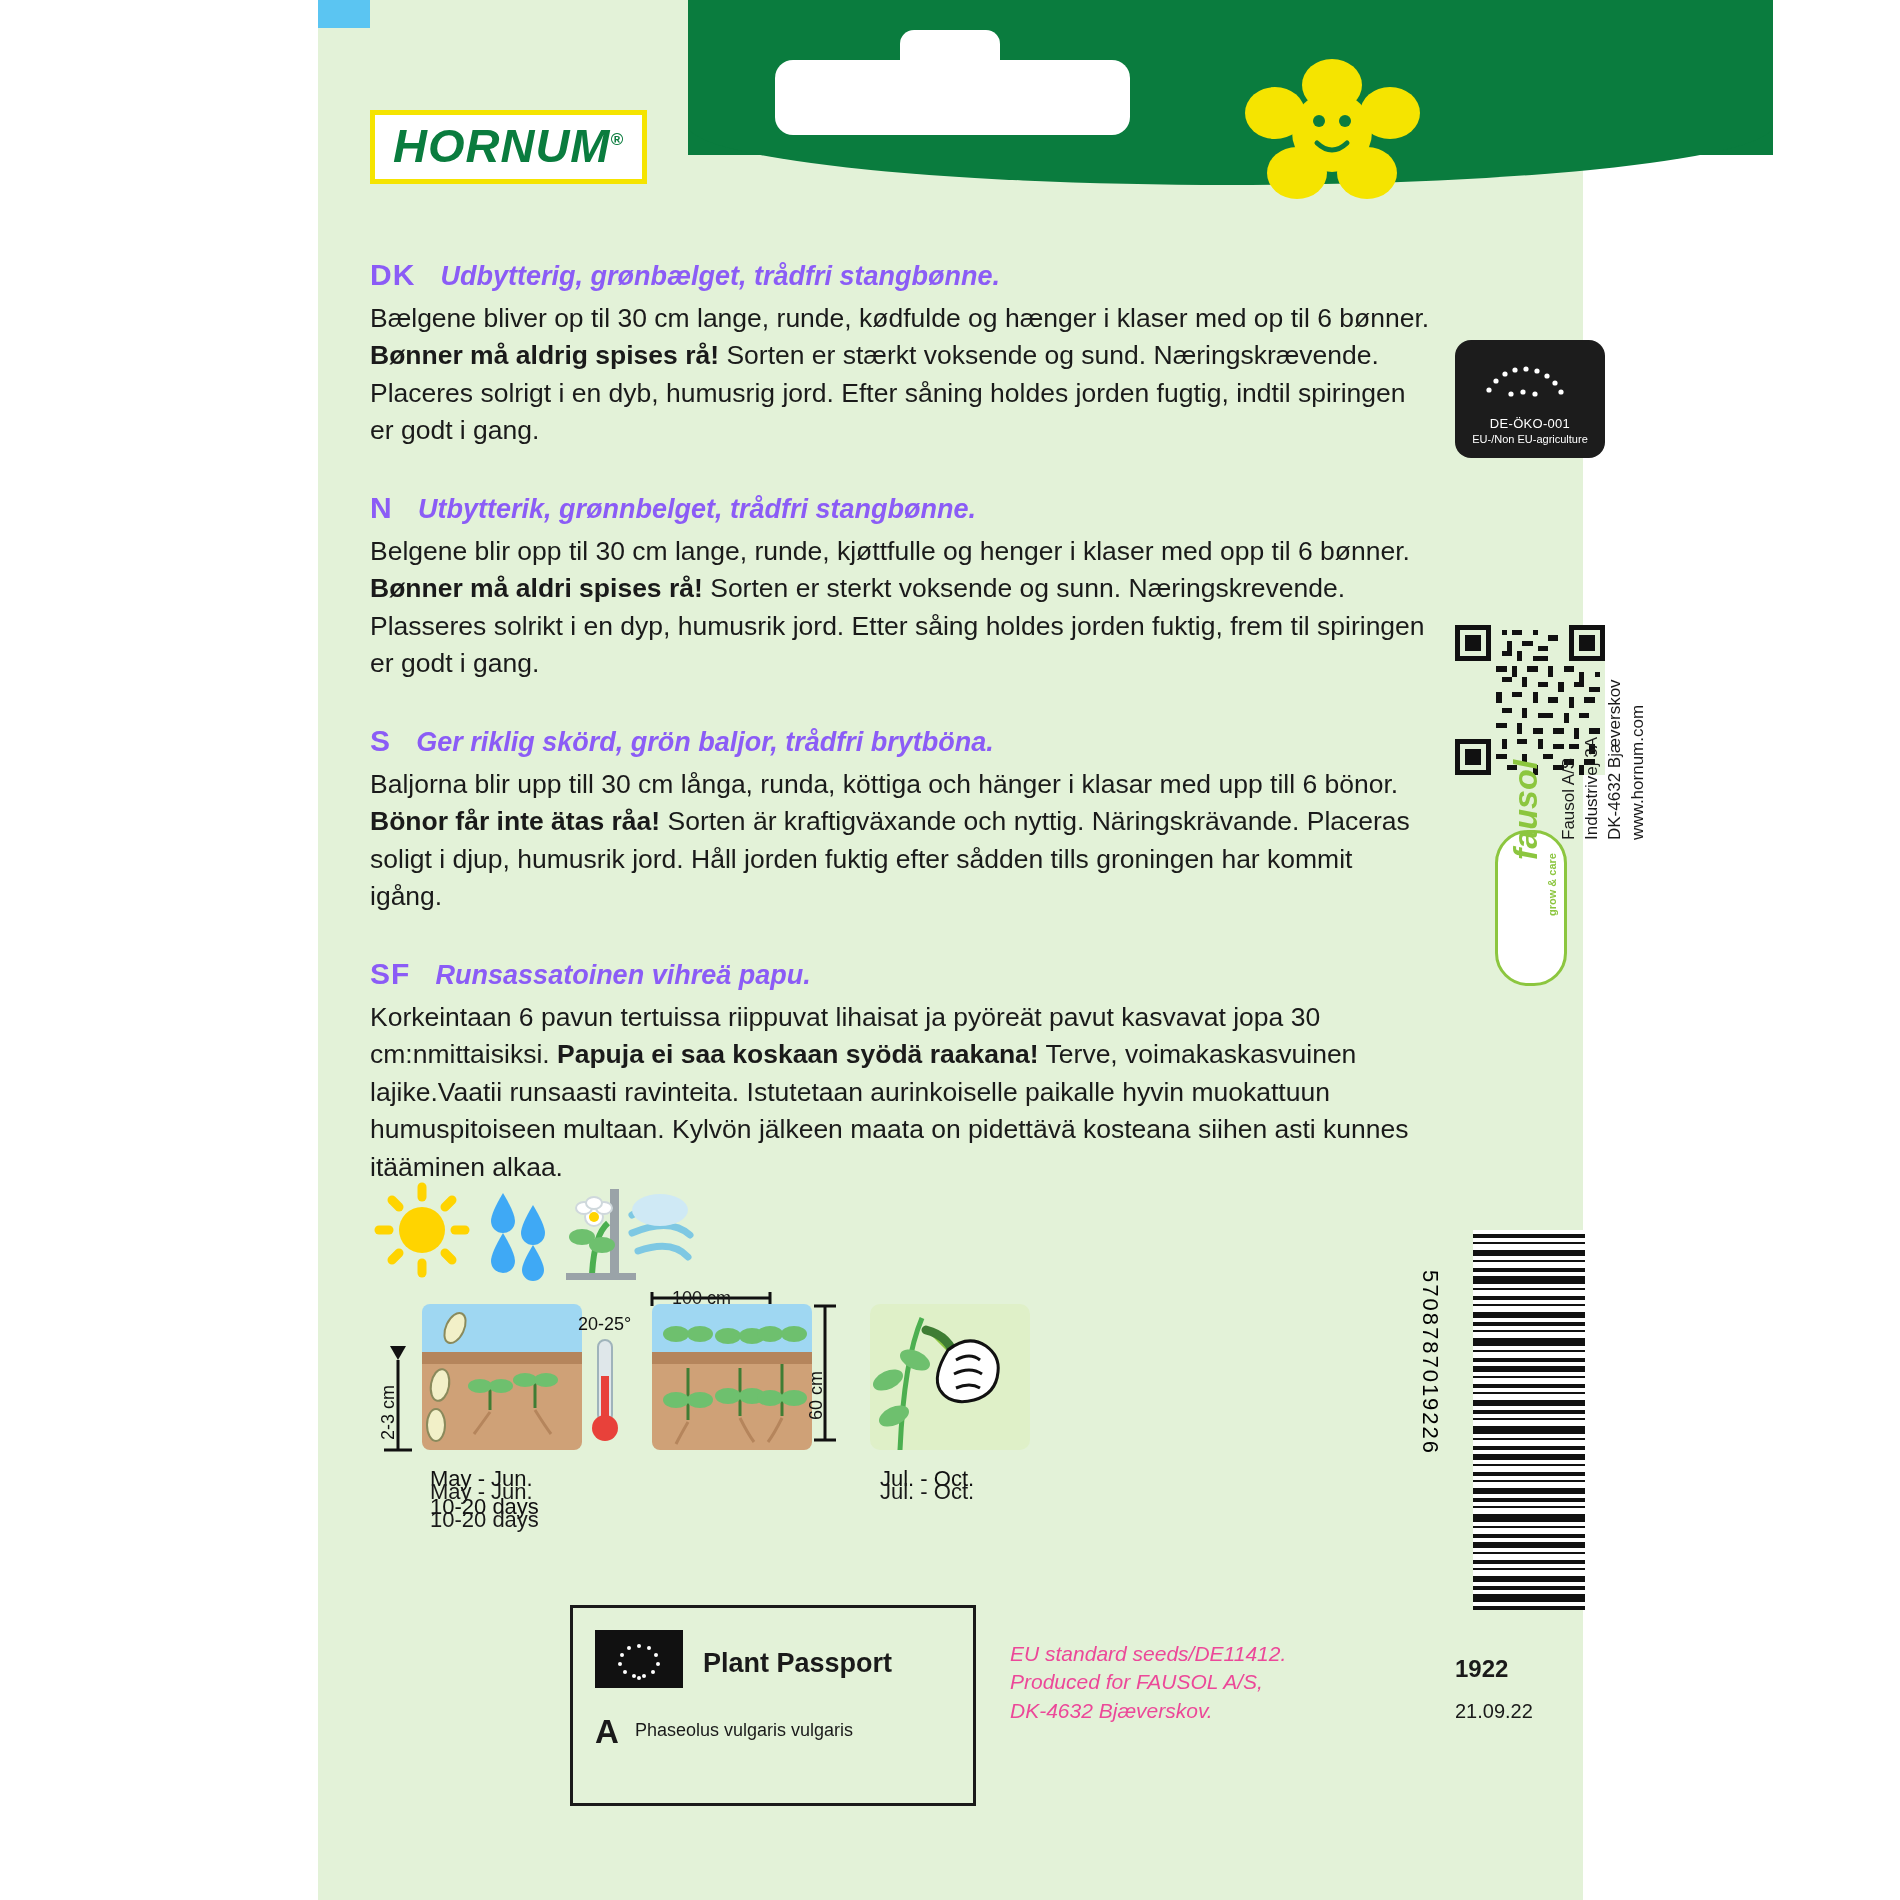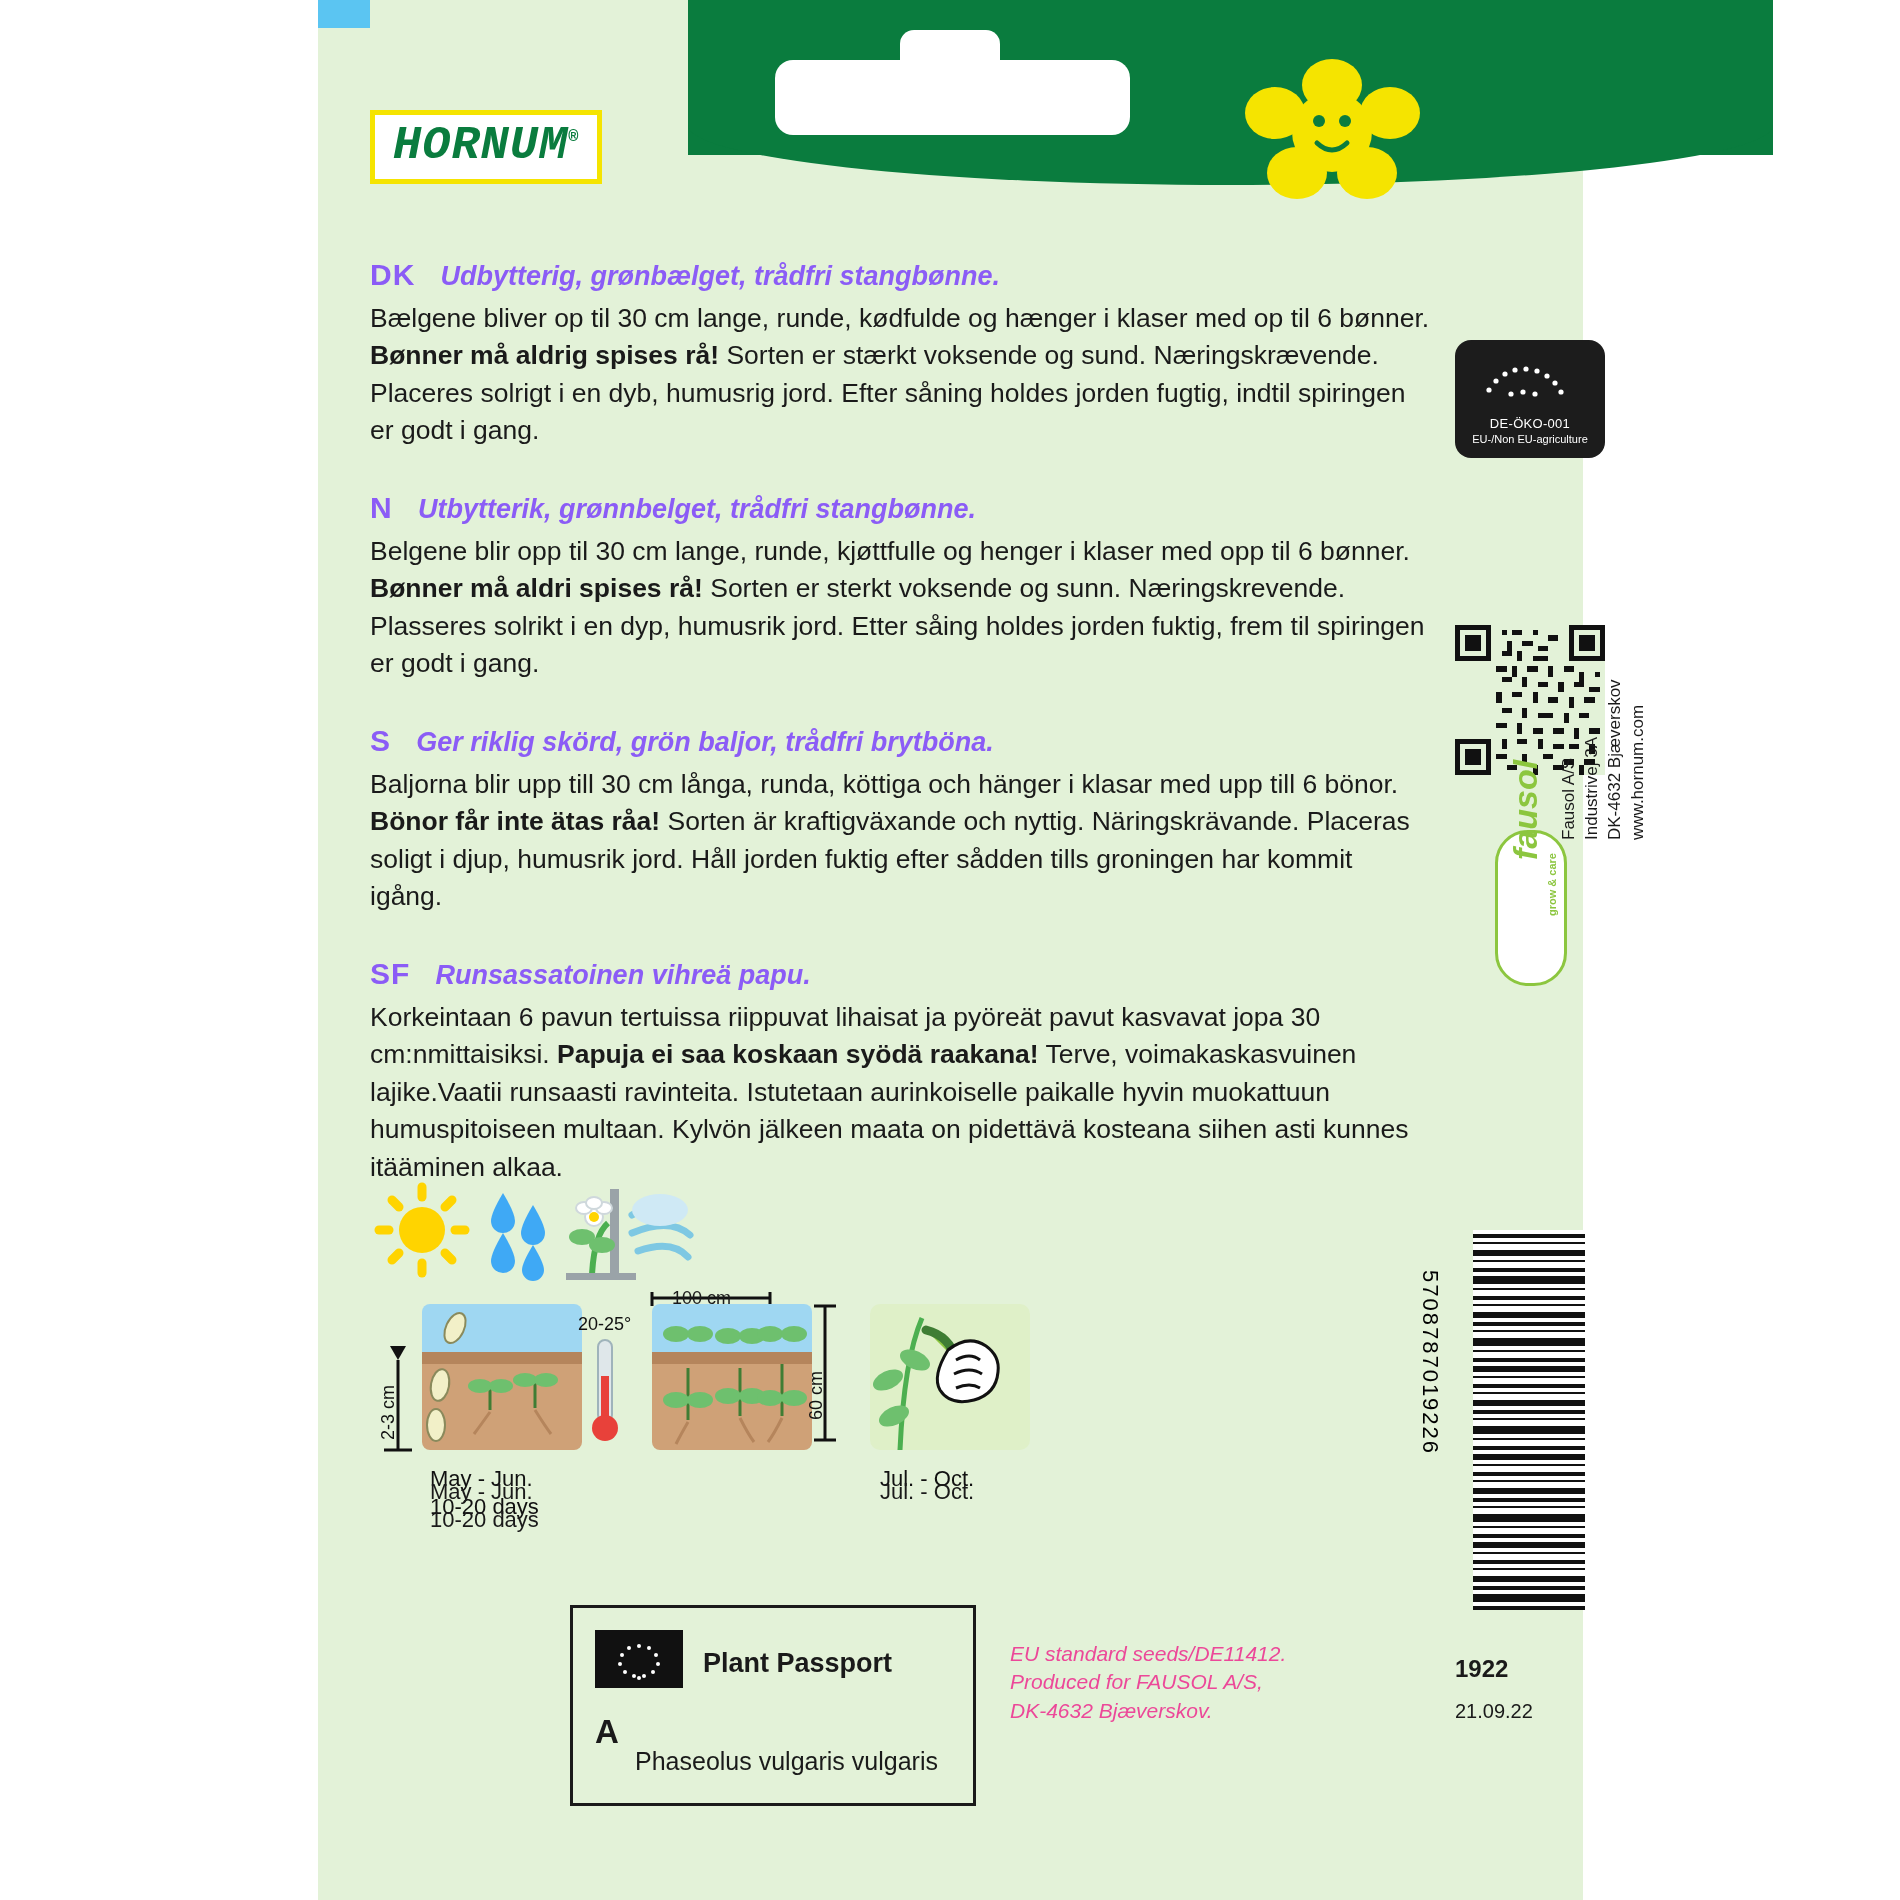--- a/index.html
+++ b/index.html
@@ -45,21 +45,21 @@
     content:"";position:absolute;left:125px;top:-30px;width:100px;height:40px;
     background:#ffffff;border-radius:14px 14px 0 0;
   }
   
   .logo{
     position:absolute;left:370px;top:110px;
     background:#ffffff;border:5px solid #f5e400;
     padding:7px 18px 10px 18px;z-index:10;
   }
   .logo-text{
-    font-family:Liberation Mono, monospace;
+    font-family:Liberation Sans, sans-serif;
     font-weight:bold;font-style:italic;font-size:47px;letter-spacing:1px;
     color:#0a7c3e;line-height:1;text-align:right;
   }
   .logo-text sup{font-size:17px;vertical-align:super;}
   
   .flower{position:absolute;left:1245px;top:55px;width:175px;height:150px;z-index:6;}
   
   .content{position:absolute;left:370px;top:255px;width:1060px;}
   .block{margin-bottom:38px;}
   .blk-head{font-size:26px;line-height:1.35;color:#8b5cf6;margin-bottom:4px;}
@@ -114,21 +114,21 @@
   .dim-label{font-size:18px;color:#1a1a1a;}
   .cap{font-size:22px;color:#1a1a1a;line-height:1.25;}
   
   .passport{
     position:absolute;left:570px;top:1605px;width:400px;height:195px;
     border:3px solid #1a1a1a;background:#e3f2d8;
   }
   .pp-flag{position:absolute;left:22px;top:22px;width:88px;height:58px;background:#1a1a1a;}
   .pp-title{position:absolute;left:130px;top:40px;font-size:27px;font-weight:bold;color:#1a1a1a;}
   .pp-a{position:absolute;left:22px;top:105px;font-size:33px;font-weight:bold;color:#1a1a1a;}
-  .pp-species{position:absolute;left:62px;top:112px;font-size:25px;color:#1a1a1a;margin-top:27px;}
+  .pp-species{position:absolute;left:62px;top:112px;font-size:18px;color:#1a1a1a;}
   .producer{
     position:absolute;left:1010px;top:1640px;width:330px;
     font-size:21px;font-style:italic;line-height:1.35;color:#ec4899;
   }
 </style>
 </head>
 <body>
 
 <div class="left-white"></div>
 <div class="right-white"></div>

